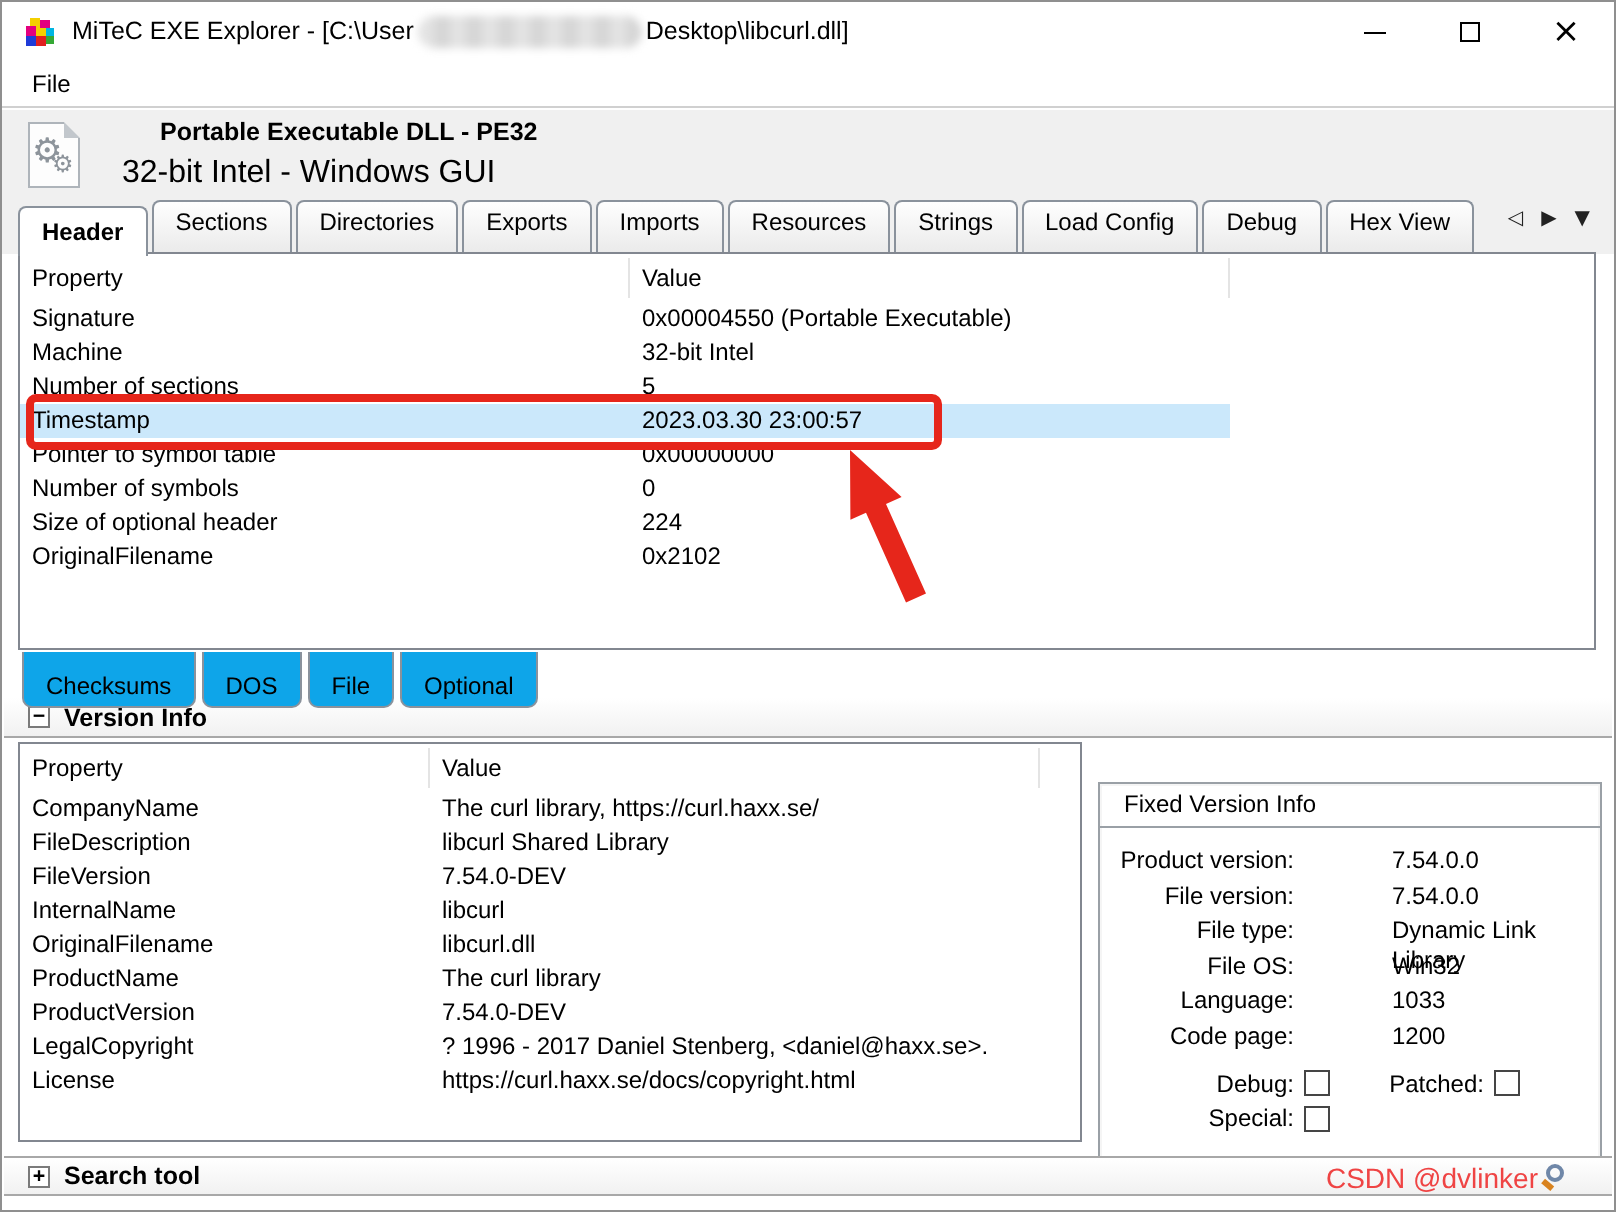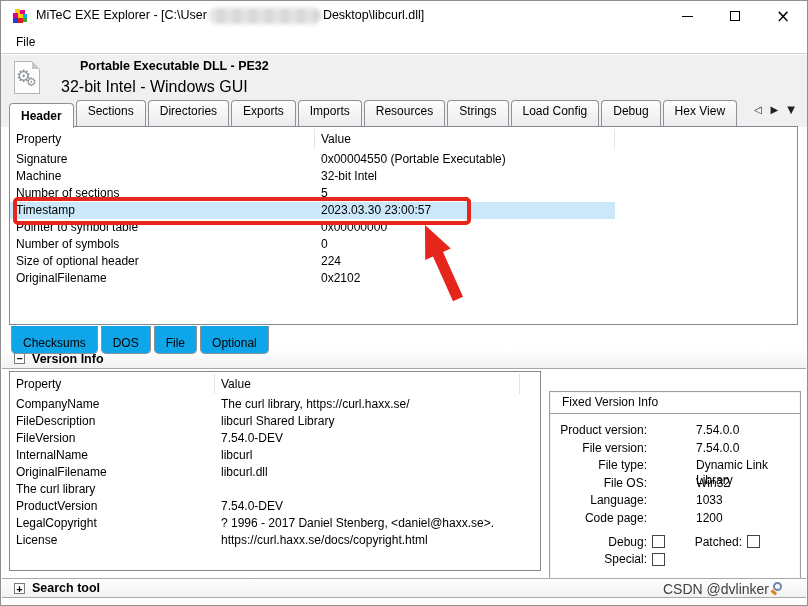--- a/index.html
+++ b/index.html
@@ -76,21 +76,21 @@
   .fvi-label { width:102px; text-align:right; padding-right:5px; }
   .fvi-value { flex:1; }
   .fvi-checks { margin-top:5px; }
   .cb-row { display:flex; align-items:center; height:17.5px; }
   .cb-l1 { width:102px; text-align:right; padding-right:5px; }
   .cb-l2 { width:68px; text-align:right; padding-right:5px; }
   .checkbox { width:13px; height:13px; border:1px solid #454545; background:#fff; flex:0 0 auto; }
   .cb-gap { width:14px; }
 
   
-  .watermark { position:absolute; right:22px; top:580px; color:#404040; font-size:14px; display:flex; align-items:center; gap:2px; z-index:4; }
+  .watermark { position:absolute; right:22px; top:580px; color:#ef4444; font-size:14px; display:flex; align-items:center; gap:2px; z-index:4; }
   .mag-icon { position:relative; width:14px; height:14px; }
   .mag-icon .lens { position:absolute; left:2px; top:0; width:9px; height:9px; border:2px solid #6f87a8; border-radius:50%; }
   .mag-icon .handle { position:absolute; left:0px; top:9px; width:6px; height:2.5px; background:#d9831f; transform:rotate(40deg); }
 </style>
 </head>
 <body>
 
 <div class="window">
 
   <div class="titlebar">
@@ -225,20 +225,21 @@
     </div>
     <div class="lv-row">
       <div class="lv-cell c-prop">InternalName</div>
       <div class="lv-cell c-val">libcurl</div>
     </div>
     <div class="lv-row">
       <div class="lv-cell c-prop">OriginalFilename</div>
       <div class="lv-cell c-val">libcurl.dll</div>
     </div>
     <div class="lv-row">
+      <div class="lv-cell c-prop">ProductName</div>
       <div class="lv-cell c-val">The curl library</div>
     </div>
     <div class="lv-row">
       <div class="lv-cell c-prop">ProductVersion</div>
       <div class="lv-cell c-val">7.54.0-DEV</div>
     </div>
     <div class="lv-row">
       <div class="lv-cell c-prop">LegalCopyright</div>
       <div class="lv-cell c-val">? 1996 - 2017 Daniel Stenberg, &lt;daniel@haxx.se&gt;.</div>
     </div>

